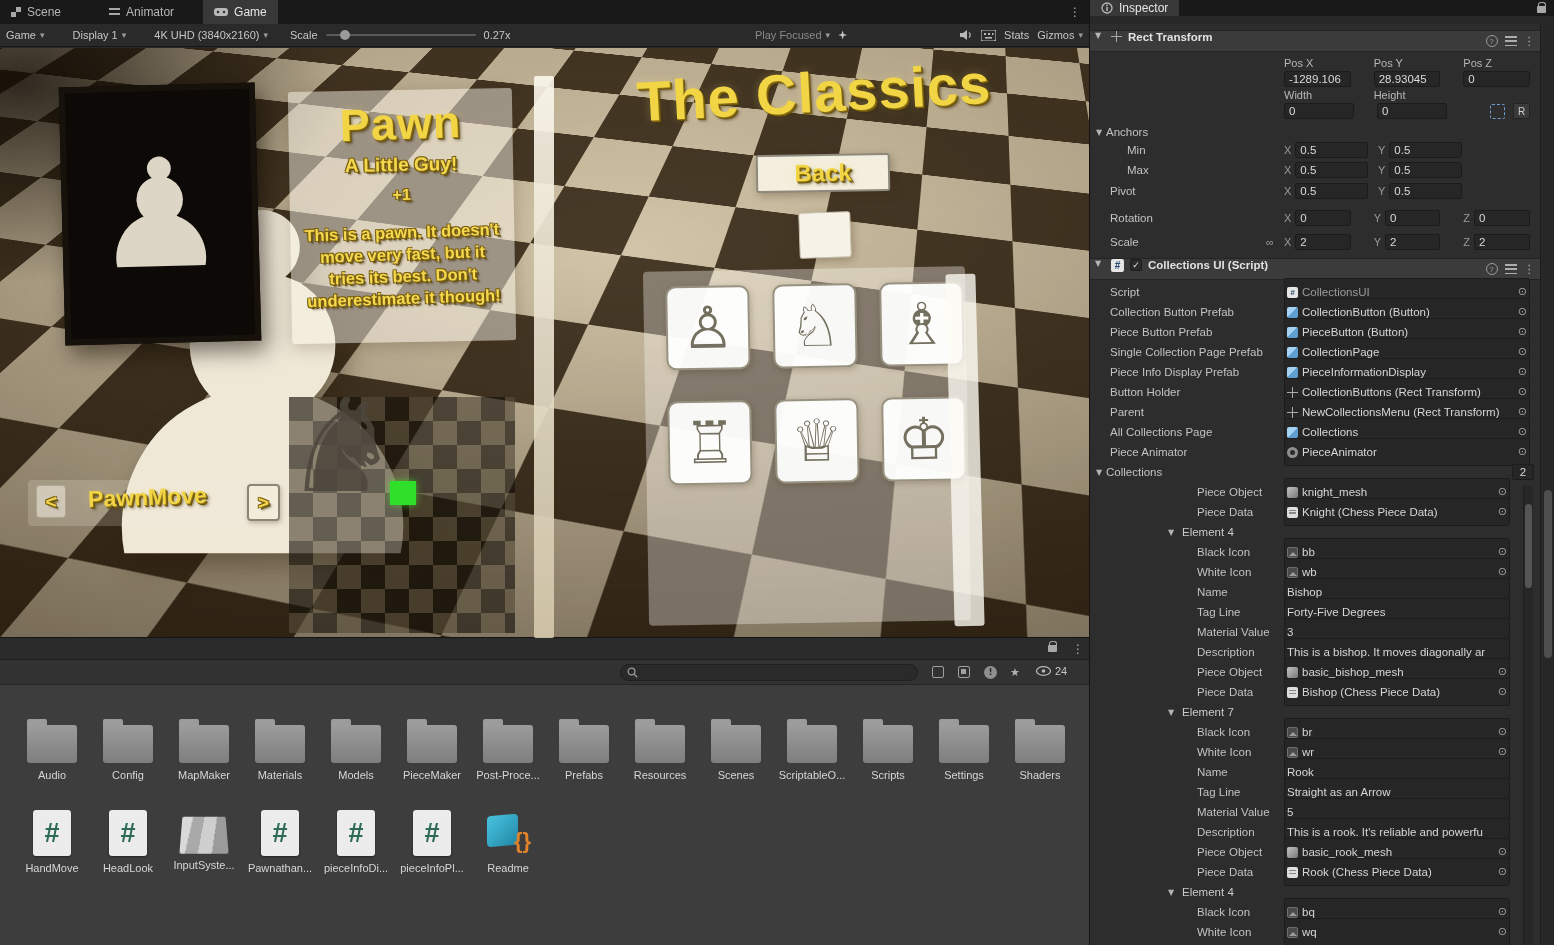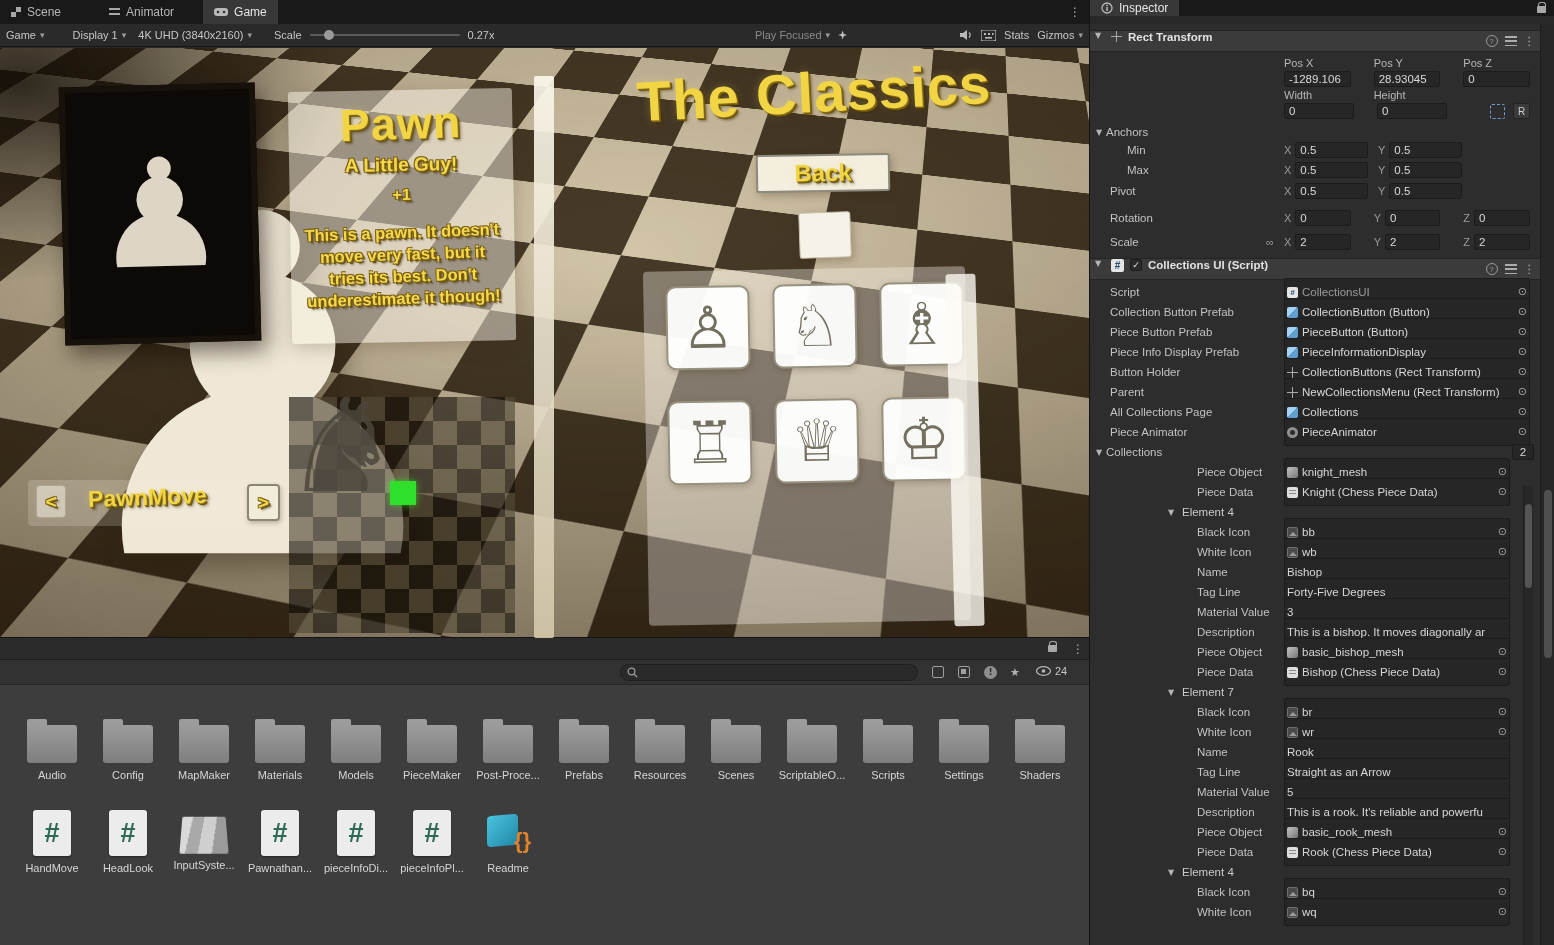--- a/index.html
+++ b/index.html
@@ -245,21 +245,21 @@
     </div>
   </div>
 
   <div class="gtoolbar">
     <span class="dd">
         <span>Game</span>
       </span>
     <span class="dd" style="margin-left:20px">
         <span>Display 1</span>
       </span>
-    <span class="dd" style="margin-left:4px">
+    <span class="dd" style="margin-left:20px">
         <span>4K UHD (3840x2160)</span>
       </span>
     <span style="margin-left:14px">Scale</span>
     <span class="slider">
         <span class="slider-thumb"></span>
       </span>
     <span>0.27x</span>
     <span class="tb-spacer"></span>
     <span class="dd dim">
         <span>Play Focused</span>
@@ -627,20 +627,28 @@
         </div>
         <div class="prow h20">
           <span class="plabel">Piece Button Prefab</span>
           <div class="ofield">
             <i class="oic prefab"></i>
             <span class="oval">PieceButton (Button)</span>
             <span class="picker"></span>
           </div>
         </div>
         <div class="prow h20">
+          <span class="plabel">Single Collection Page Prefab</span>
+          <div class="ofield">
+            <i class="oic prefab"></i>
+            <span class="oval">CollectionPage</span>
+            <span class="picker"></span>
+          </div>
+        </div>
+        <div class="prow h20">
           <span class="plabel">Piece Info Display Prefab</span>
           <div class="ofield">
             <i class="oic prefab"></i>
             <span class="oval">PieceInformationDisplay</span>
             <span class="picker"></span>
           </div>
         </div>
         <div class="prow h20">
           <span class="plabel">Button Holder</span>
           <div class="ofield">

